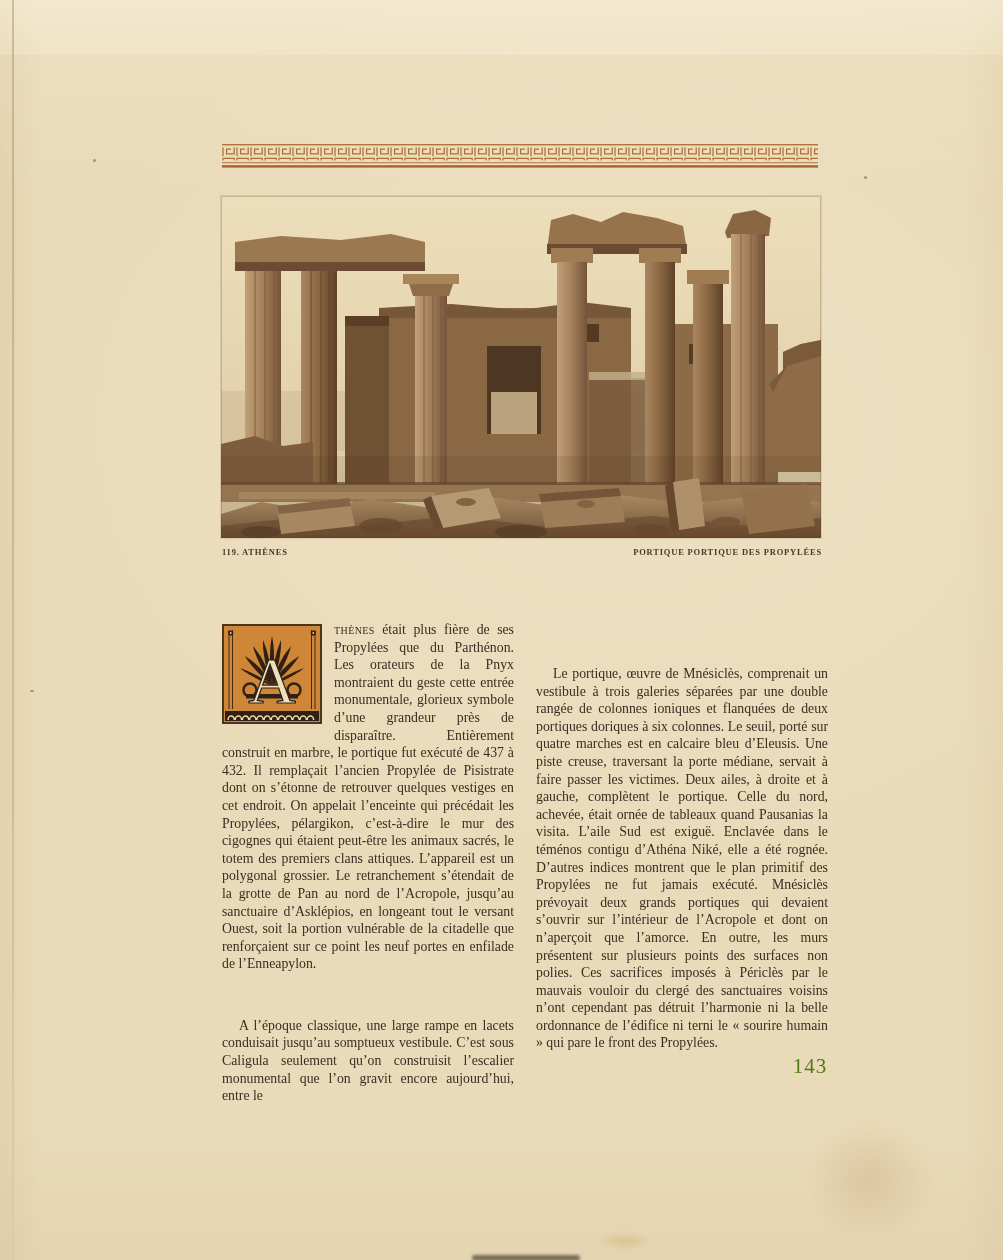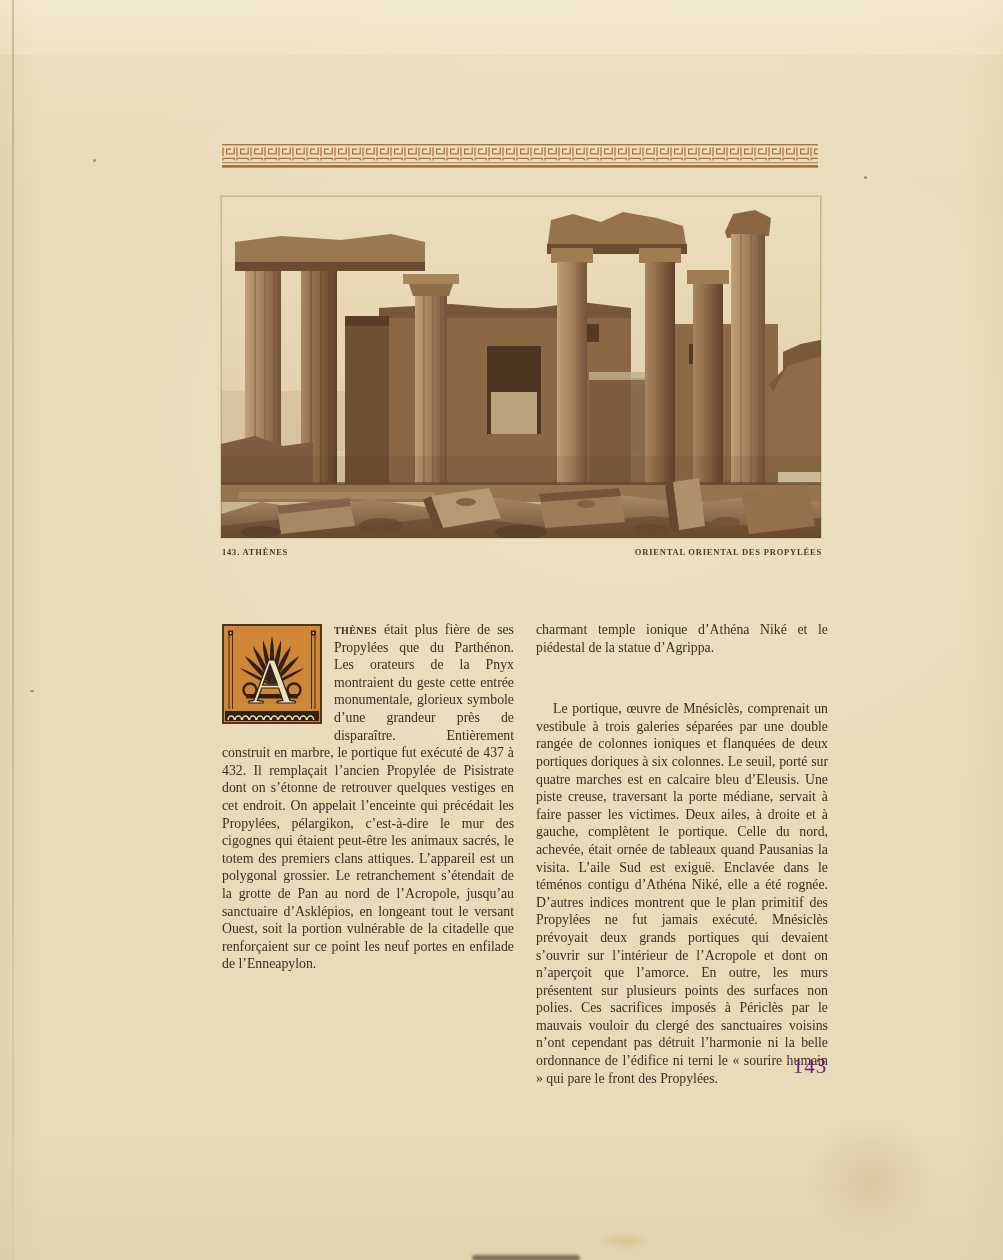--- a/index.html
+++ b/index.html
@@ -33,28 +33,28 @@
     font-size:8.5px;letter-spacing:.8px;color:#4a392a;font-weight:bold;
   }
   .article{position:absolute;left:222px;top:621px;width:606px;color:#3a2d22;}
   .col{position:absolute;top:0;width:292px;text-align:justify;
        font-size:13.8px;line-height:17.6px;}
   .col-left{left:0;}
   .col-right{left:314px;}
   .para{margin:0;}
   .para.indent{text-indent:17px;margin-top:44px;}
   .it{}
-  .sc{font-variant:small-caps;letter-spacing:.4px;font-weight:bold;}
+  .sc{font-variant:small-caps;letter-spacing:.4px;}
   .initial{
     float:left;width:100px;height:100px;margin:3px 12px 4px 0;
   }
   .initial svg{display:block;}
   .pageno{
     position:absolute;left:778px;top:1054px;width:64px;text-align:center;
-    font-size:21px;color:#701a75;letter-spacing:1px;
+    font-size:21px;color:#4d7c0f;letter-spacing:1px;
   }
   .stain-br{
     position:absolute;left:795px;top:1095px;width:150px;height:170px;pointer-events:none;
     background:radial-gradient(ellipse 60% 50% at 50% 50%, rgba(172,132,70,.20), rgba(0,0,0,0) 72%);
   }
   .stain-y{
     position:absolute;left:585px;top:1228px;width:80px;height:26px;pointer-events:none;
     background:radial-gradient(ellipse 50% 50% at 50% 50%, rgba(196,152,60,.30), rgba(0,0,0,0) 70%);
     filter:blur(1px);
   }
@@ -179,22 +179,22 @@
     <ellipse cx="40" cy="336" rx="20" ry="6" fill="#59402a" opacity="0.7"></ellipse>
     <ellipse cx="245" cy="306" rx="10" ry="4" fill="#8c6b47"></ellipse>
     <ellipse cx="365" cy="308" rx="9" ry="4" fill="#8c6b47"></ellipse>
 
     <rect x="0" y="0" width="600" height="342" fill="none" stroke="rgba(90,64,40,0.25)" stroke-width="2"></rect>
     <rect x="0" y="260" width="600" height="82" fill="rgba(60,40,20,0.10)"></rect>
   </svg>
 </div>
 
 <div class="caption-row">
-  <span>143. ATHÈNES</span>
-  <span>ORIENTAL ORIENTAL DES PROPYLÉES</span>
+  <span>119. ATHÈNES</span>
+  <span>PORTIQUE PORTIQUE DES PROPYLÉES</span>
 </div>
 
 <div class="article">
   <div class="col col-left">
     <div class="initial">
       <svg width="100" height="100" viewBox="0 0 100 100">
         <rect x="0" y="0" width="100" height="100" fill="#cf8637"></rect>
         <rect x="1" y="1" width="98" height="98" fill="none" stroke="#2f2115" stroke-width="1.6"></rect>
         <path d="M7,6 V85 M10.5,6 V85 M93,6 V85 M89.5,6 V85" stroke="#2f2115" stroke-width="0.9" fill="none"></path>
         <circle cx="8.7" cy="9" r="2.6" fill="#2f2115"></circle>
@@ -216,23 +216,23 @@
         <circle cx="72" cy="66" r="6.5" fill="none" stroke="#2f2115" stroke-width="2.4"></circle>
         <rect x="24" y="70" width="52" height="4.5" fill="#2f2115"></rect>
         <text x="50" y="79" text-anchor="middle" font-family="Liberation Serif, serif" font-size="66" fill="#ece0bd" stroke="#2f2115" stroke-width="1.2">A</text>
         <rect x="3" y="87" width="94" height="10" fill="#2f2115"></rect>
         <g stroke="#ecd9a8" stroke-width="1.5" fill="none">
           <path d="M6,96 a3.2,4 0 0 1 6.4,0 M13.2,96 a3.2,4 0 0 1 6.4,0 M20.4,96 a3.2,4 0 0 1 6.4,0 M27.6,96 a3.2,4 0 0 1 6.4,0 M34.8,96 a3.2,4 0 0 1 6.4,0 M42,96 a3.2,4 0 0 1 6.4,0 M49.2,96 a3.2,4 0 0 1 6.4,0 M56.4,96 a3.2,4 0 0 1 6.4,0 M63.6,96 a3.2,4 0 0 1 6.4,0 M70.8,96 a3.2,4 0 0 1 6.4,0 M78,96 a3.2,4 0 0 1 6.4,0 M85.2,96 a3.2,4 0 0 1 6.4,0"></path>
         </g>
       </svg>
     </div>
   <p class="para"><span class="sc">thènes</span><span class=""> était plus fière de ses Propylées que du Parthénon. Les orateurs de la Pnyx montraient du geste cette entrée monumentale, glorieux symbole d’une grandeur près de disparaître. Entièrement construit en marbre, le portique fut exécuté de 437 à 432. Il remplaçait l’ancien Propylée de Pisistrate dont on s’étonne de retrouver quelques vestiges en cet endroit. On appelait l’enceinte qui précédait les Propylées, </span><span class="it">pélargikon</span><span class="">, c’est-à-dire le mur des cigognes qui étaient peut-être les animaux sacrés, le </span><span class="it">totem</span><span class=""> des premiers clans attiques. L’appareil est un polygonal grossier. Le retranchement s’étendait de la grotte de Pan au nord de l’Acropole, jusqu’au sanctuaire d’Asklépios, en longeant tout le versant Ouest, soit la portion vulnérable de la citadelle que renforçaient sur ce point les neuf portes en enfilade de l’</span><span class="it">Enneapylon</span><span class="">.</span></p>
+      <p class="para indent"><span class="">A l’époque classique, une large rampe en lacets conduisait jusqu’au somptueux vestibule. C’est sous Caligula seulement qu’on construisit l’escalier monumental que l’on gravit encore aujourd’hui, entre le</span></p>
     </div>
   <div class="col col-right">
-      <p class="para"><span class="">charmant temple ionique d’Athéna Niké et le piédestal de la statue d’Agrippa.</span></p>
       <p class="para indent"><span class="">Le portique, œuvre de Mnésiclès, comprenait un vestibule à trois galeries séparées par une double rangée de colonnes ioniques et flanquées de deux portiques doriques à six colonnes. Le seuil, porté sur quatre marches est en calcaire bleu d’Eleusis. Une piste creuse, traversant la porte médiane, servait à faire passer les victimes. Deux ailes, à droite et à gauche, complètent le portique. Celle du nord, achevée, était ornée de tableaux quand Pausanias la visita. L’aile Sud est exiguë. Enclavée dans le </span><span class="it">téménos</span><span class=""> contigu d’Athéna Niké, elle a été rognée. D’autres indices montrent que le plan primitif des Propylées ne fut jamais exécuté. Mnésiclès prévoyait deux grands portiques qui devaient s’ouvrir sur l’intérieur de l’Acropole et dont on n’aperçoit que l’amorce. En outre, les murs présentent sur plusieurs points des surfaces non polies. Ces sacrifices imposés à Périclès par le mauvais vouloir du clergé des sanctuaires voisins n’ont cependant pas détruit l’harmonie ni la belle ordonnance de l’édifice ni terni le « sourire humain » qui pare le front des Propylées.</span></p>
     </div>
 </div>
 
 <div class="pageno">143</div>
 
 <div class="stain-br"></div>
 <div class="stain-y"></div>
 <div class="smudge-bottom"></div>
 <div class="speck" style="left:93px;top:159px;"></div>

